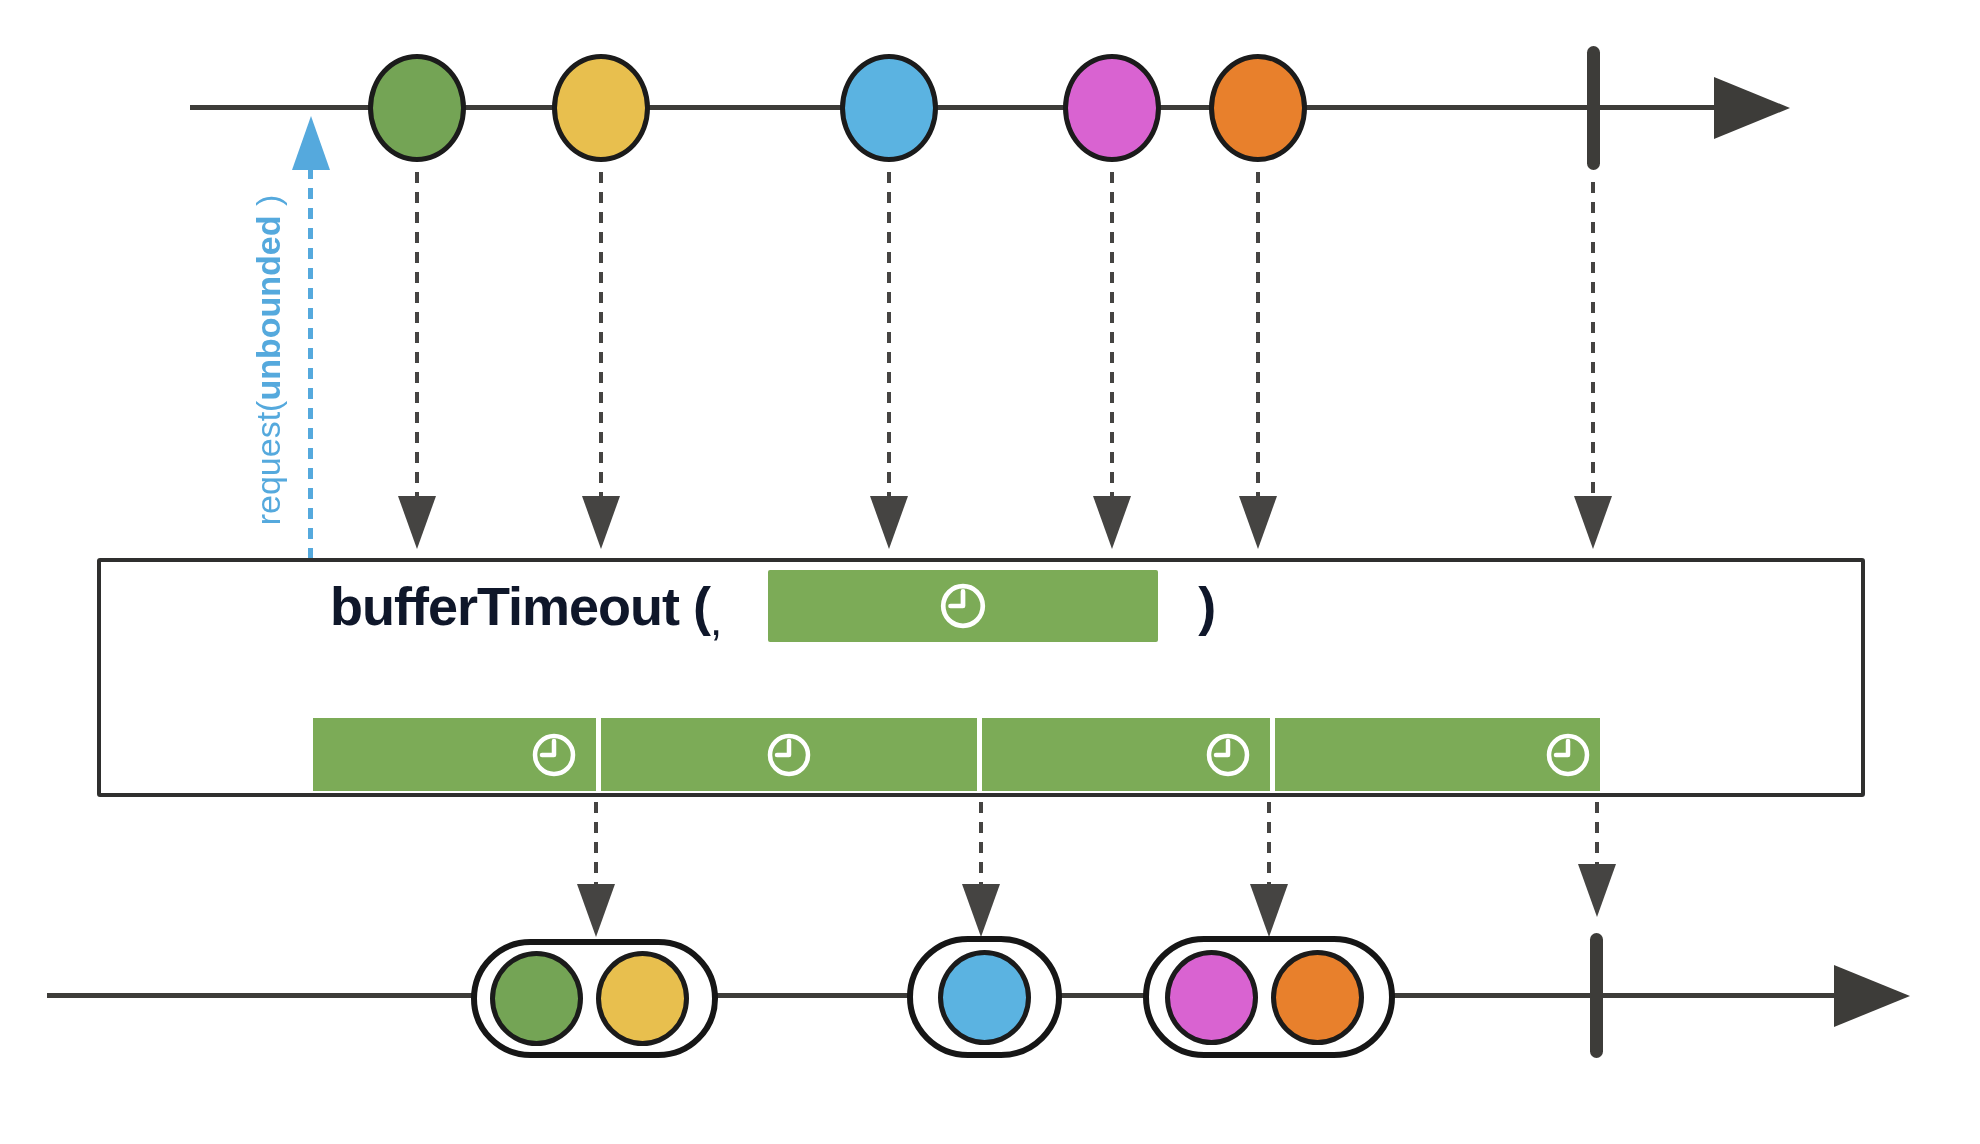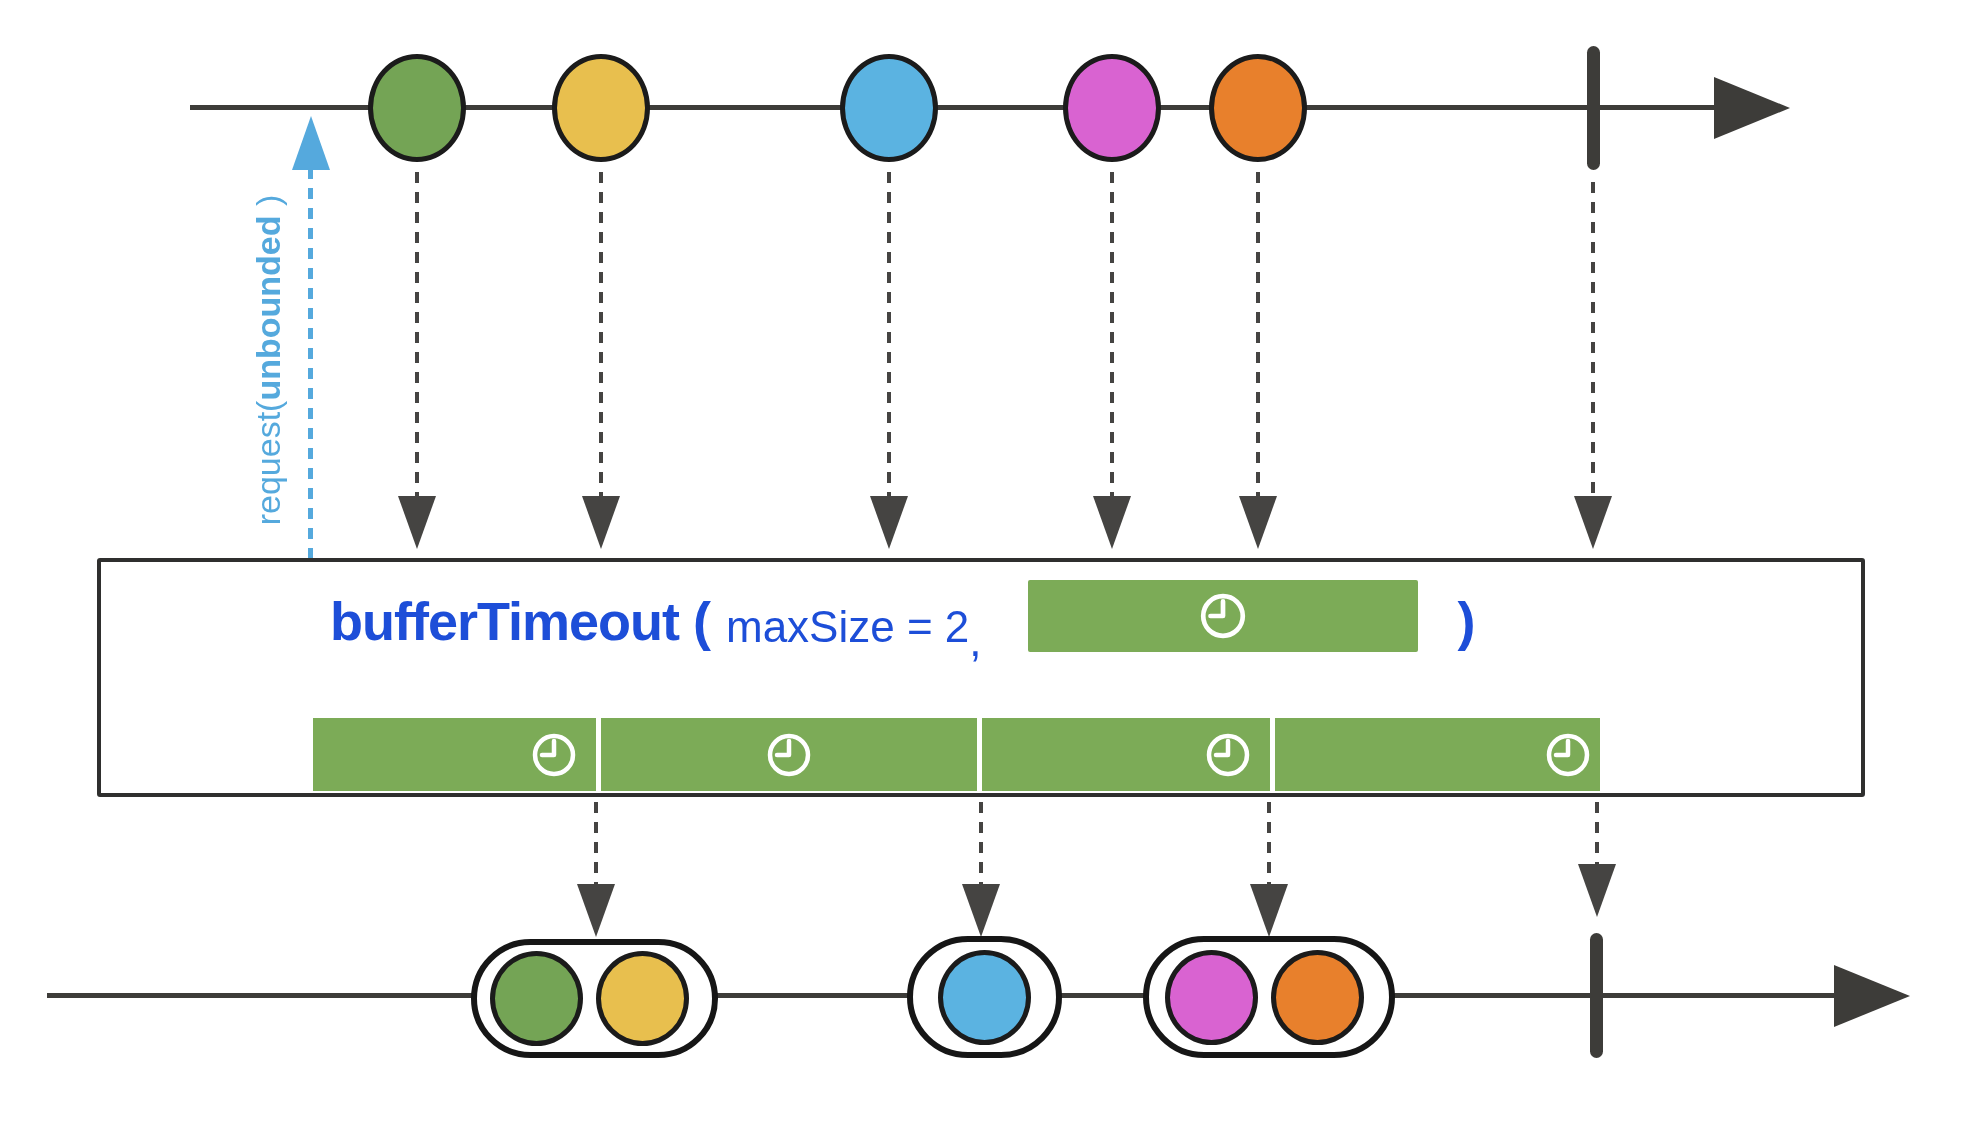--- a/index.html
+++ b/index.html
@@ -44,21 +44,21 @@
     font-size:34px;color:#55a9dd;text-align:center;white-space:nowrap;line-height:44px;
   }
   .request-label .b{font-weight:bold;}
   
   .op-box{
     position:absolute;left:97px;top:558px;width:1768px;height:239px;
     background:#ffffff;border:4px solid #2f2f2e;border-radius:3px;box-sizing:border-box;z-index:3;
   }
   .op-label{
     position:absolute;left:330px;top:560px;height:92px;z-index:5;
-    display:flex;align-items:flex-end;color:#1d4ed8;white-space:nowrap;
+    display:flex;align-items:center;color:#0f172a;white-space:nowrap;
   }
   .op-name{font-size:54px;font-weight:bold;letter-spacing:-1px;}
   .op-param{font-size:44px;margin-left:16px;}
   .op-comma{font-size:44px;transform:translateY(14px);}
   .op-close{font-size:54px;font-weight:bold;margin-left:40px;}
   .param-chip{
     width:390px;height:72px;margin-left:46px;border-radius:2px;
     display:flex;align-items:center;justify-content:center;
   }
   
@@ -112,21 +112,20 @@
   <div class="vdash" style="left:1256px;top:172px;height:326px;"></div>
   <div class="arrow-down" style="left:1239px;top:496px;"></div>
 
   <div class="vdash" style="left:1591px;top:182px;height:316px;"></div>
   <div class="arrow-down" style="left:1574px;top:496px;"></div>
 
   <div class="op-box"></div>
 
   <div class="op-label">
     <span class="op-name">bufferTimeout (</span>
-    <span class="op-param">maxSize = 2</span>
     <span class="op-comma">,</span>
     <span class="param-chip" style="background-color: rgb(124, 171, 87);">
       <svg class="clock" width="50" height="50" viewBox="0 0 48 48">
         <circle cx="24" cy="24" r="19" fill="none" stroke="#ffffff" stroke-width="4.5"></circle>
         <path d="M24 10 L24 24 L12 24" fill="none" stroke="#ffffff" stroke-width="4.5" stroke-linecap="round" stroke-linejoin="round"></path>
       </svg>
     </span>
     <span class="op-close">)</span>
   </div>
 

